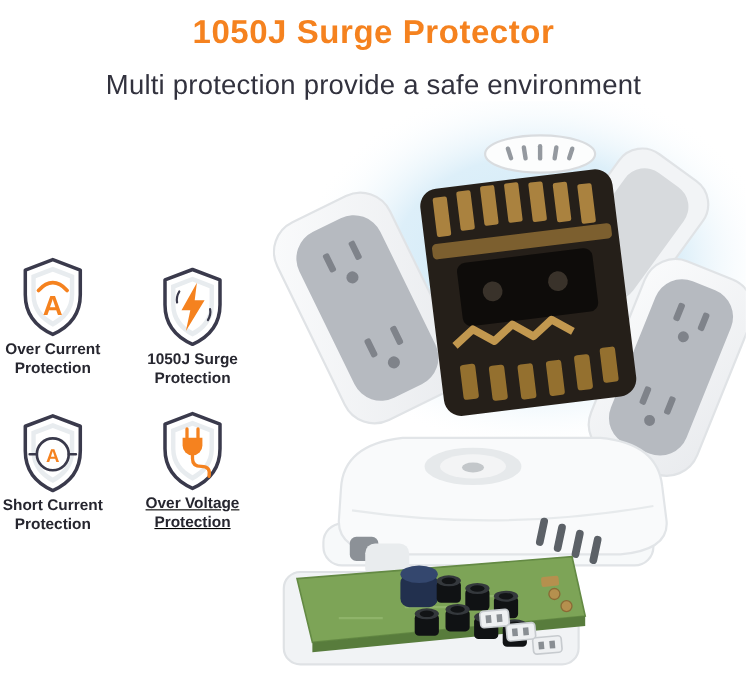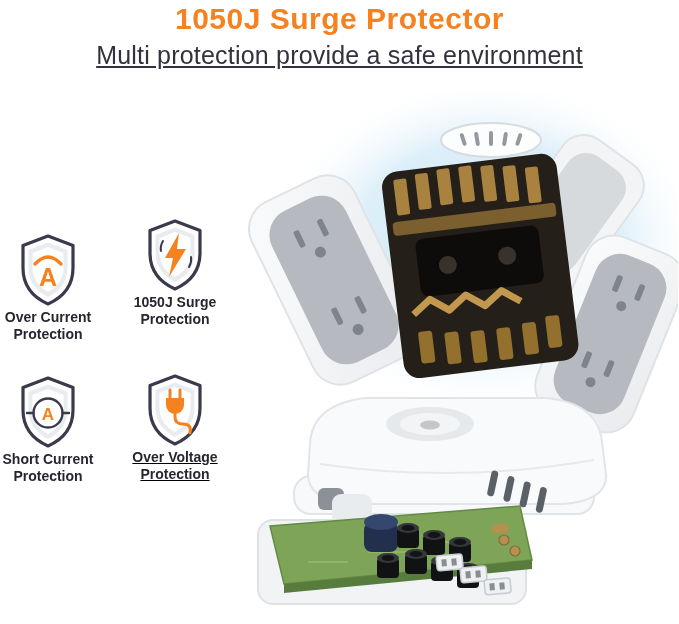--- a/index.html
+++ b/index.html
@@ -6,42 +6,41 @@
   body {
     width: 679px;
     height: 624px;
     position: relative;
     overflow: hidden;
     background: #ffffff;
     font-family: "Liberation Sans", sans-serif;
   }
   .header { position: absolute; top: 0; left: 0; width: 679px; text-align: center; }
   .title {
-    margin: 0; padding-top: 2px;
+    margin: 11px; padding-top: 2px;
     font-size: 30px; font-weight: bold; letter-spacing: .5px;
     color: #F5821F;
   }
   .subtitle {
     margin: 0; padding-top: 5px;
     font-size: 25px; font-weight: normal; letter-spacing: .2px;
     color: #32323E;
-    text-decoration: underline;
   }
   .feature {
     position: absolute;
     display: flex; flex-direction: column; align-items: center;
     text-align: center;
   }
   .feature .label {
     margin-top: 2px;
     font-size: 14px; line-height: 17px; font-weight: 600;
     color: #26262F;
   }
   #feature-1 { left: 0px;   top: 233px; width: 96px;  }
-  #feature-2 { left: 122px; top: 218px; width: 106px; }
+  #feature-2 { left: 122px; top: 242px; width: 106px; }
   #feature-3 { left: 0px;   top: 375px; width: 96px;  }
   #feature-4 { left: 120px; top: 373px; width: 110px; text-decoration: underline; }
   .product { position: absolute; left: 248px; top: 92px; width: 430px; height: 532px; }
   svg text { font-family: "Liberation Sans", sans-serif; }
 </style>
 </head>
 <body>
 
 <div class="header">
   <h1 class="title">1050J Surge Protector</h1>

